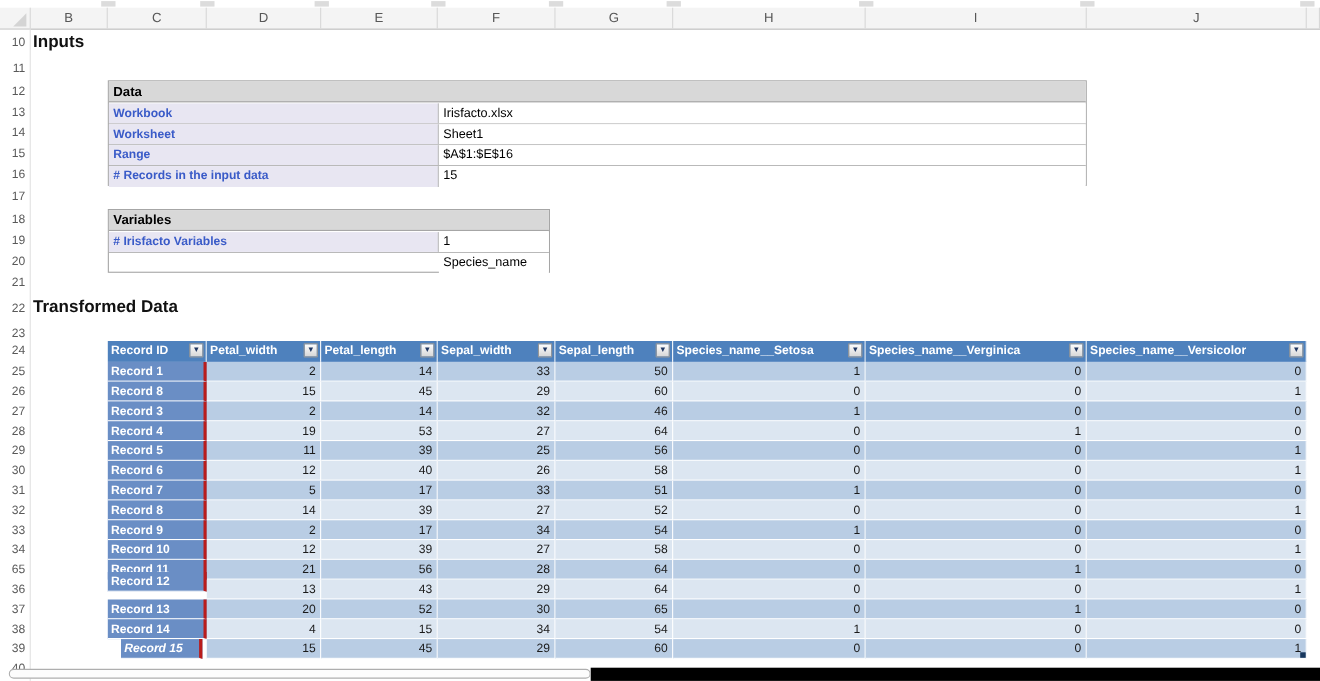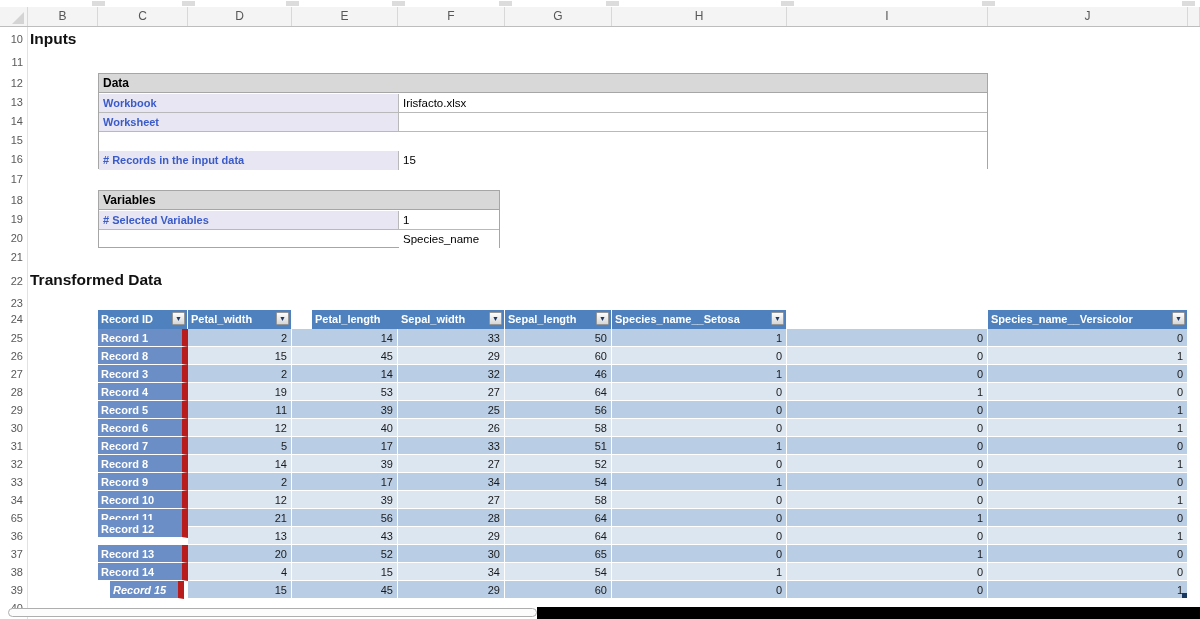--- a/index.html
+++ b/index.html
@@ -29,21 +29,21 @@
               border-right:1px solid #b9b9b9;font-size:11px;font-weight:bold;color:#3a5bc8;padding-left:4px;}
   .info-value{position:absolute;top:0;height:100%;box-sizing:border-box;background:#fff;
               font-size:11.5px;color:#000;padding-left:4px;}
   
   .t-hdr-cell{position:absolute;box-sizing:border-box;background:#4e81bd;color:#fff;
               font-size:11px;font-weight:bold;border-right:1px solid #fff;padding-left:3px;overflow:hidden;white-space:nowrap;}
   .filter-btn{position:absolute;top:2px;right:2px;width:13px;height:13px;box-sizing:border-box;
               border:1px solid #979797;border-radius:1px;background:linear-gradient(#fdfdfd,#d7d7d7);
               text-align:center;line-height:11px;font-size:7px;color:#203864;}
   .t-rec{position:absolute;box-sizing:border-box;background:#6a8ec5;color:#fff;font-size:11px;font-weight:bold;
-         border-right:6px solid #b91c1c;border-bottom:1px solid #fff;padding-left:3px;}
+         border-right:3px solid #b91c1c;border-bottom:1px solid #fff;padding-left:3px;}
   .t-cell{position:absolute;box-sizing:border-box;font-size:11px;color:#1a1a1a;text-align:right;
           border-right:1px solid #fff;border-bottom:1px solid #fff;padding-right:4px;overflow:hidden;}
   .band-a{background:#b9cde4;}
   .band-b{background:#dce6f1;}
   .t-handle{position:absolute;width:5px;height:5px;background:#17375e;}
   
   .screen-black{left:537px;top:607px;width:663px;height:12px;background:#000;}
   .hscroll-thumb{left:8px;top:608px;width:529px;height:9px;background:#fcfcfc;
                  border:1px solid #aeaeae;border-radius:5px;box-sizing:border-box;}
 </style>
@@ -117,47 +117,53 @@
   <div class="abs heading" style="left:30px;top:30px;">Inputs</div>
 
   <div class="abs info-table" id="data-info" style="left:98px;top:73px;width:890px;height:96px;">
     <div class="sec-title" style="height:19px;line-height:19px;">Data</div>
   <div class="info-row" style="top: 20px; height: 19px;">
         <div class="info-label" style="width: 300px; line-height: 18px;">Workbook</div>
         <div class="info-value" style="left: 300px; width: 588px; line-height: 18px;">Irisfacto.xlsx</div>
       </div>
       <div class="info-row" style="top: 39px; height: 19px;">
         <div class="info-label" style="width: 300px; line-height: 18px;">Worksheet</div>
+        <div class="info-value" style="left: 300px; width: 588px; line-height: 18px;">Sheet1</div>
+      </div>
+      <div class="info-row" style="top: 58px; height: 19px;">
+        <div class="info-label" style="width: 300px; line-height: 18px;">Range</div>
+        <div class="info-value" style="left: 300px; width: 588px; line-height: 18px;">$A$1:$E$16</div>
       </div>
       <div class="info-row" style="top: 77px; height: 19px;">
         <div class="info-label" style="width: 300px; line-height: 18px;"># Records in the input data</div>
         <div class="info-value" style="left: 300px; width: 588px; line-height: 18px;">15</div>
       </div>
     </div>
 
   <div class="abs info-table" id="vars-info" style="left:98px;top:190px;width:402px;height:58px;">
     <div class="sec-title" style="height:19px;line-height:19px;">Variables</div>
   <div class="info-row" style="top: 20px; height: 19px;">
-        <div class="info-label" style="width: 300px; line-height: 18px;"># Selected Variables</div>
+        <div class="info-label" style="width: 300px; line-height: 18px;"># Irisfacto Variables</div>
         <div class="info-value" style="left: 300px; width: 100px; line-height: 18px;">1</div>
       </div>
       <div class="info-row" style="top: 39px; height: 19px;">
         <div class="info-value" style="left: 300px; width: 100px; line-height: 18px;">Species_name</div>
       </div>
     </div>
 
   <div class="abs heading" style="left:30px;top:271px;">Transformed Data</div>
 
   <div class="abs" id="ttable" style="left:98px;top:310px;width:1090px;height:289px;">
       <div class="t-hdr-cell" style="left: 0px; top: 0px; width: 90px; height: 19px; line-height: 19px; padding-right: 16px;">Record ID<div class="filter-btn">▼</div></div>
       <div class="t-hdr-cell" style="left: 90px; top: 0px; width: 104px; height: 19px; line-height: 19px; padding-right: 16px;">Petal_width<div class="filter-btn">▼</div></div>
-      <div class="t-hdr-cell" style="left: 194px; top: 0px; width: 106px; height: 19px; line-height: 19px; padding-right: 6px; margin-left: 20px;">Petal_length<div class="filter-btn">▼</div></div>
+      <div class="t-hdr-cell" style="left: 194px; top: 0px; width: 106px; height: 19px; line-height: 19px; padding-right: 6px;">Petal_length<div class="filter-btn">▼</div></div>
       <div class="t-hdr-cell" style="left: 300px; top: 0px; width: 107px; height: 19px; line-height: 19px; padding-right: 16px;">Sepal_width<div class="filter-btn">▼</div></div>
       <div class="t-hdr-cell" style="left: 407px; top: 0px; width: 107px; height: 19px; line-height: 19px; padding-right: 16px;">Sepal_length<div class="filter-btn">▼</div></div>
       <div class="t-hdr-cell" style="left: 514px; top: 0px; width: 175px; height: 19px; line-height: 19px; padding-right: 16px;">Species_name__Setosa<div class="filter-btn">▼</div></div>
+      <div class="t-hdr-cell" style="left: 689px; top: 0px; width: 201px; height: 19px; line-height: 19px; padding-right: 16px;">Species_name__Verginica<div class="filter-btn">▼</div></div>
       <div class="t-hdr-cell" style="left: 890px; top: 0px; width: 200px; height: 19px; line-height: 19px; padding-right: 16px;">Species_name__Versicolor<div class="filter-btn">▼</div></div>
       <div class="t-rec" style="left: 0px; top: 19px; width: 90px; height: 18px; line-height: 18px;">Record 1</div>
       <div class="t-cell band-a" style="left: 90px; top: 19px; width: 104px; height: 18px; line-height: 18px;">2</div>
       <div class="t-cell band-a" style="left: 194px; top: 19px; width: 106px; height: 18px; line-height: 18px;">14</div>
       <div class="t-cell band-a" style="left: 300px; top: 19px; width: 107px; height: 18px; line-height: 18px;">33</div>
       <div class="t-cell band-a" style="left: 407px; top: 19px; width: 107px; height: 18px; line-height: 18px;">50</div>
       <div class="t-cell band-a" style="left: 514px; top: 19px; width: 175px; height: 18px; line-height: 18px;">1</div>
       <div class="t-cell band-a" style="left: 689px; top: 19px; width: 201px; height: 18px; line-height: 18px;">0</div>
       <div class="t-cell band-a" style="left: 890px; top: 19px; width: 200px; height: 18px; line-height: 18px;">0</div>
       <div class="t-rec" style="left: 0px; top: 37px; width: 90px; height: 18px; line-height: 18px;">Record 8</div>

